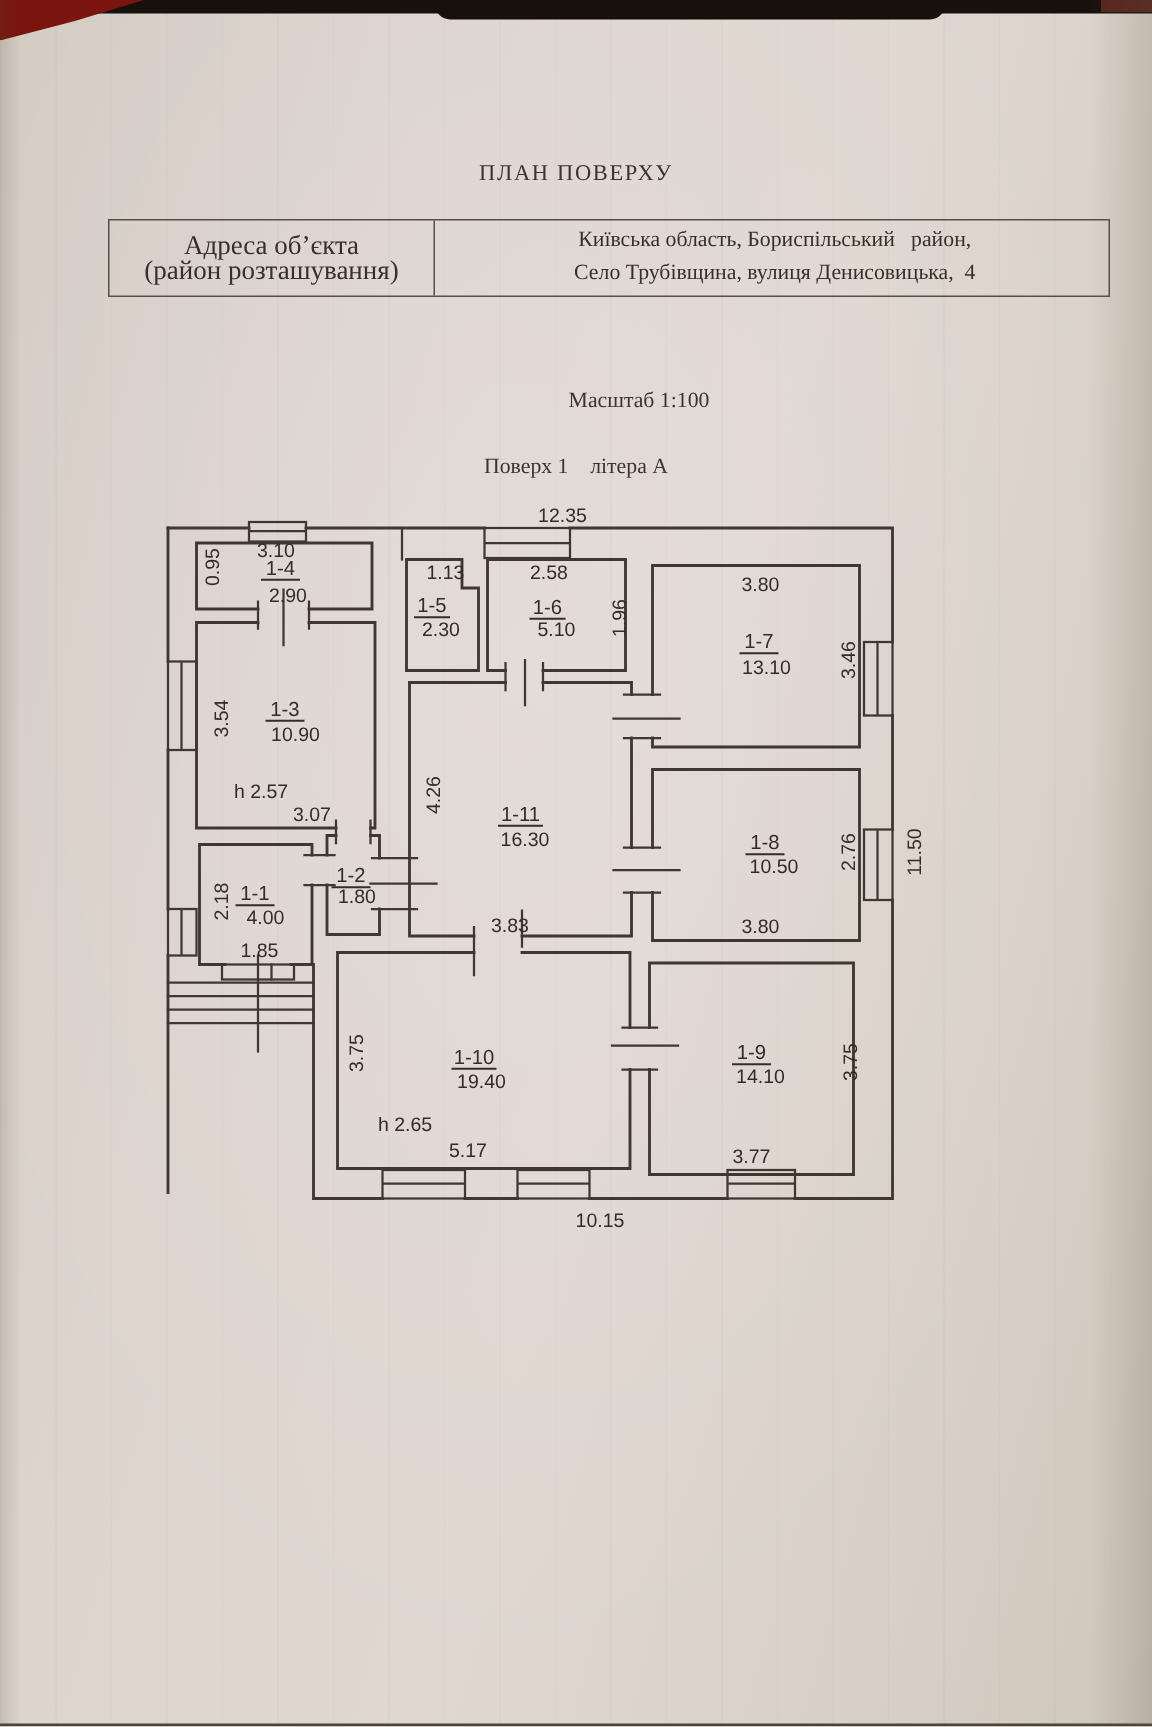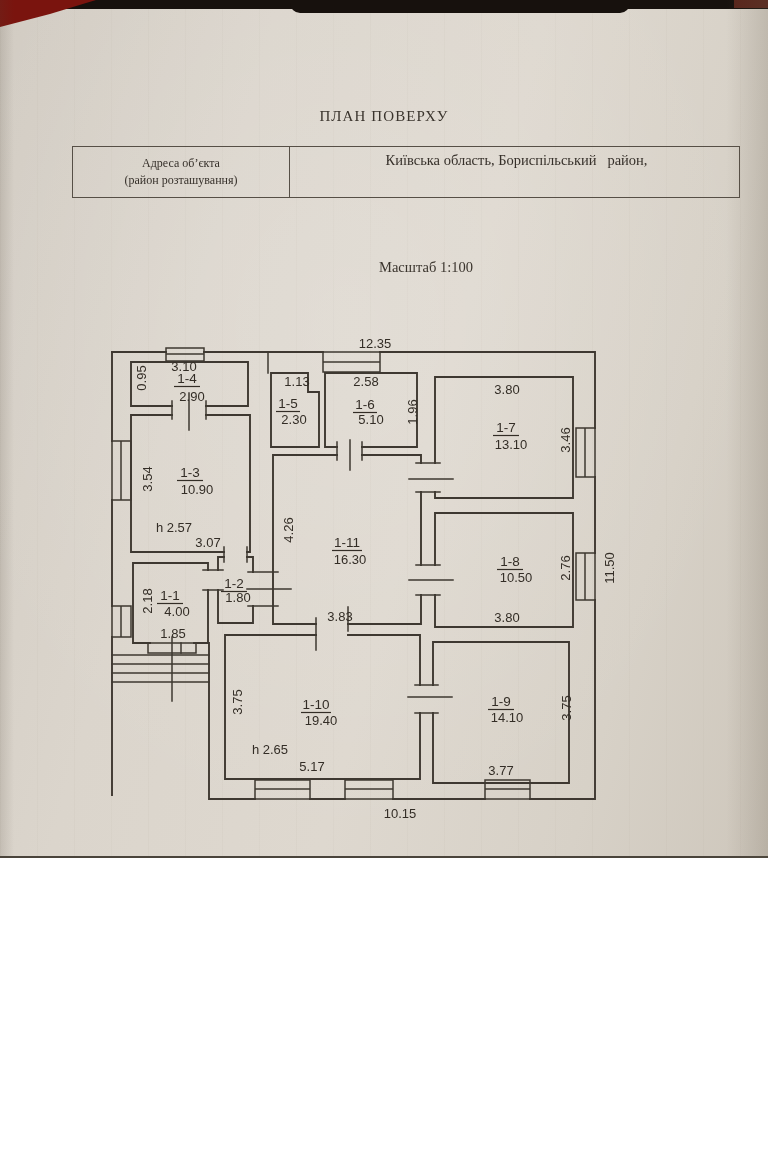--- a/index.html
+++ b/index.html
@@ -1,37 +1,37 @@
 <!DOCTYPE html>
 <html><head>
 <meta charset="utf-8">
 <style>
   html,body{margin:0;padding:0;}
   body{width:768px;height:1151px;overflow:hidden;font-family:"Liberation Serif",serif;}
-  .page{position:relative;width:768px;height:858px;
+  .page{position:relative;width:768px;height:1151px;
     background:linear-gradient(105deg,#d2ccc3 0%,#dbd5cc 28%,#ded8cf 55%,#d7d1c7 80%,#cec7bc 100%);}
   .page::before{content:"";position:absolute;inset:0;pointer-events:none;
     background:radial-gradient(ellipse at 45% 38%,rgba(255,255,255,.15),rgba(255,255,255,0) 70%),
     repeating-linear-gradient(90deg,rgba(150,140,122,.05) 0 1px,rgba(0,0,0,0) 1px 37px);}
   .band-top{position:absolute;top:0;left:0;width:768px;height:9px;background:#17110d;}
   .band-bump{position:absolute;top:0;left:290px;width:340px;height:13px;background:#17110d;border-radius:0 0 10px 10px;}
   .band-red{position:absolute;top:0;left:0;width:96px;height:27px;background:#7a140e;
     clip-path:polygon(0 0,100% 0,52% 52%,0 100%);}
   .band-red-r{position:absolute;top:0;right:0;width:34px;height:8px;background:#59251b;}
   .band-bottom{position:absolute;bottom:0;left:0;width:768px;height:2px;background:#4a443b;}
   .edge-r{position:absolute;top:0;right:0;bottom:0;width:42px;pointer-events:none;
     background:linear-gradient(90deg,rgba(0,0,0,0),rgba(96,86,70,.20));}
   .edge-l{position:absolute;top:0;left:0;bottom:0;width:14px;pointer-events:none;
     background:linear-gradient(90deg,rgba(80,70,58,.16),rgba(0,0,0,0));}
   .doc-title{position:absolute;top:108px;left:0;width:768px;text-align:center;
     font-size:15px;letter-spacing:1.1px;color:#3a342d;}
   .addr-table{position:absolute;top:146px;left:72px;width:666px;height:50px;
     border:1.4px solid #564f46;display:flex;color:#36302a;}
   .addr-label{width:216px;border-right:1.4px solid #564f46;display:flex;flex-direction:column;
-    justify-content:center;align-items:center;font-size:12px;line-height:17px;}
+    justify-content:center;align-items:center;font-size:18px;line-height:17px;}
   .addr-value{flex:1;display:flex;flex-direction:column;justify-content:space-between;
     padding:3px 6px 4px 10px;font-size:14.5px;line-height:21px;white-space:pre;text-align:center;}
   .scale-line{position:absolute;top:259px;left:0;width:768px;text-align:center;font-size:14.5px;color:#3a342d;padding-left:42px;}
   .floor-line{position:absolute;top:303px;left:0;width:768px;text-align:center;font-size:14.5px;color:#3a342d;white-space:pre;}
   svg.plan{position:absolute;top:0;left:0;width:768px;height:1151px;}
   .w{stroke:#3e3831;stroke-width:1.9;fill:none;stroke-linecap:square;}
   .thin{stroke:#3e3831;stroke-width:1.5;fill:none;stroke-linecap:square;}
   .win{stroke:#3e3831;stroke-width:1.5;fill:none;}
   .lbl{font-family:"Liberation Sans",sans-serif;font-size:13px;fill:#332d26;text-anchor:middle;}
   .rid{font-family:"Liberation Sans",sans-serif;font-size:13.5px;fill:#332d26;text-anchor:middle;}
@@ -48,24 +48,26 @@
 
   <div class="doc-title">ПЛАН ПОВЕРХУ</div>
 
   <div class="addr-table">
     <div class="addr-label">
       <div>Адреса об’єкта</div>
       <div>(район розташування)</div>
     </div>
     <div class="addr-value">
       <div>Київська область, Бориспільський   район,</div>
+      <div>Село Трубівщина, вулиця Денисовицька,  4</div>
     </div>
   </div>
 
   <div class="scale-line">Масштаб 1:100</div>
+  <div class="floor-line">Поверх 1    літера А</div>
 
   <svg class="plan" viewBox="0 0 768 1151">
 
     <g>
       <path class="w" d="M112,352 H166 M204,352 H323 M380,352 H595 V428 M595,477 V553 M595,600 V799 H530 M485,799 H393 M345,799 H310 M255,799 H209 V643"></path>
       <path class="w" d="M112,352 V441 M112,500 V606 M112,637 V795"></path>
       <path class="thin" d="M268,352 V373"></path>
     </g>
 
     <g>

